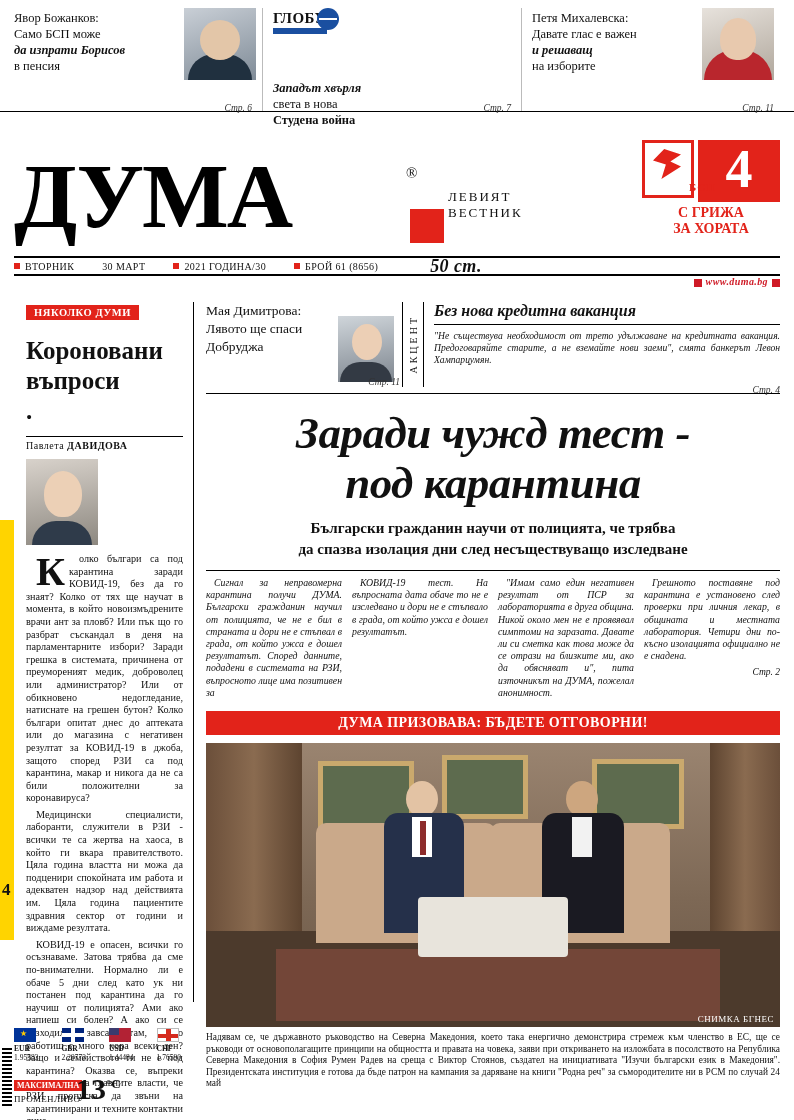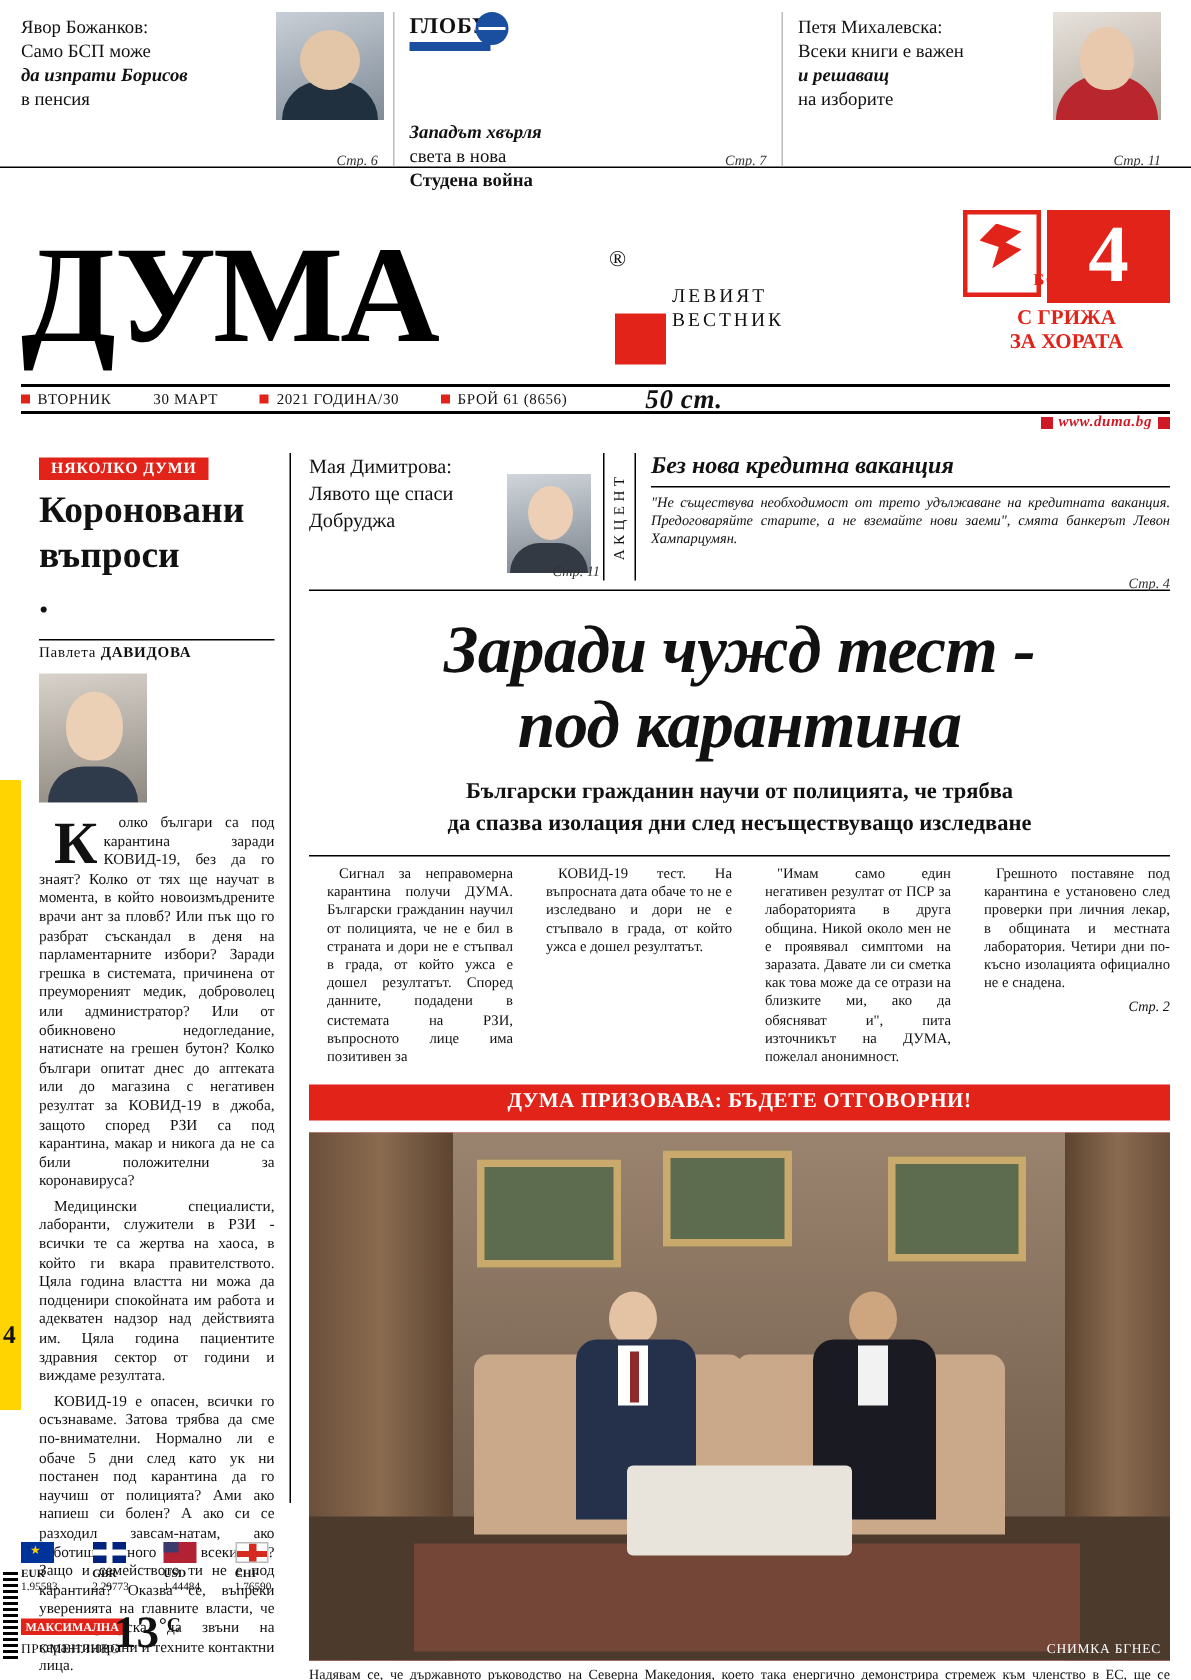--- a/index.html
+++ b/index.html
@@ -177,21 +177,21 @@
   .col-right { flex: 1; padding-left: 12px; }
 
   .nako {
     background: #e2231a; color: #fff; font-weight: bold;
     font-size: 10.5px; letter-spacing: .6px;
     display: inline-block; padding: 2px 8px;
   }
   .left-head {
     font-family:"Liberation Serif", serif;
     font-weight: bold; font-size: 25px; line-height: 30px;
-    margin: 6px 0 0 0;
+    margin: 16px 0 0 0;
   }
   .author-rule { border-top: 1px solid #000; margin: 10px 0 3px 0; width: 100%; }
   .author {
     font-size: 10px; letter-spacing: .5px;
   }
   .author b { font-weight: bold; }
   .author-photo {
     width: 72px; height: 86px; margin: 8px 0 8px 0;
     background: linear-gradient(170deg,#d8d2cb,#8d8880);
     position: relative; overflow: hidden;
@@ -256,30 +256,30 @@
     letter-spacing: -.5px;
   }
   .main-sub {
     font-weight: bold; font-size: 15px; line-height: 21px;
     text-align: center; margin-bottom: 10px;
   }
   .art-cols {
     display: flex; gap: 10px; border-top: 1px solid #000; padding-top: 6px;
   }
   .art-cols .c { flex: 1; font-size: 9.8px; line-height: 12.2px; text-align: justify;}
-  .art-cols .c p { margin: 0 0 4px 12px; text-indent: 8px; }
+  .art-cols .c p { margin: 0 0 4px 0; text-indent: 8px; font-style: italic; }
 
   .red-banner {
     background: #e2231a; color: #fff; font-weight: bold;
     text-align: center; font-size: 14px; letter-spacing: .4px;
     padding: 4px 0; margin: 8px 0 8px 0;
   }
   .main-photo {
-    width: 100%; height: 352px; position: relative; overflow: hidden;
-    background: #b91c1c;
+    width: 100%; height: 284px; position: relative; overflow: hidden;
+    background: #4d7c0f;
   }
   .mp-wall { position:absolute; inset:0; background:linear-gradient(180deg,#9a8470 0%,#7d6855 55%,#6a5645 100%); }
   .mp-curtain-l { position:absolute; left:0; top:0; width:96px; height:100%;
     background:linear-gradient(90deg,#6b4f3a,#8a6b50,#5d4430); }
   .mp-curtain-r { position:absolute; right:0; top:0; width:70px; height:100%;
     background:linear-gradient(270deg,#6b4f3a,#8a6b50,#5d4430); }
   .mp-frame { position:absolute; border:5px solid #caa96d; background:#5d6b4e;}
   .mp-f1 { left:112px; top:18px; width:96px; height:72px;}
   .mp-f2 { left:236px; top:12px; width:86px; height:64px;}
   .mp-f3 { right:96px; top:16px; width:92px; height:70px;}
@@ -390,21 +390,21 @@
           <span class="ln">света в нова</span>
           <span class="ln" style="font-weight:bold;">Студена война</span>
         </div>
       </div>
       <div class="str">Стр. 7</div>
     </div>
 
     <div class="teaser t3">
       <div class="teaser-text">
         <span class="ln">Петя Михалевска:</span>
-        <span class="ln">Всеки книги е важен</span>
+        <span class="ln">Давате глас е важен</span>
         <span class="ln" style="font-weight:bold;font-style:italic;">и решаващ</span>
         <span class="ln">на изборите</span>
       </div>
       <div class="teaser-photo p3"></div>
       <div class="str">Стр. 11</div>
     </div>
   </div>
 
   <div class="masthead">
     <div class="logo-wrap">

